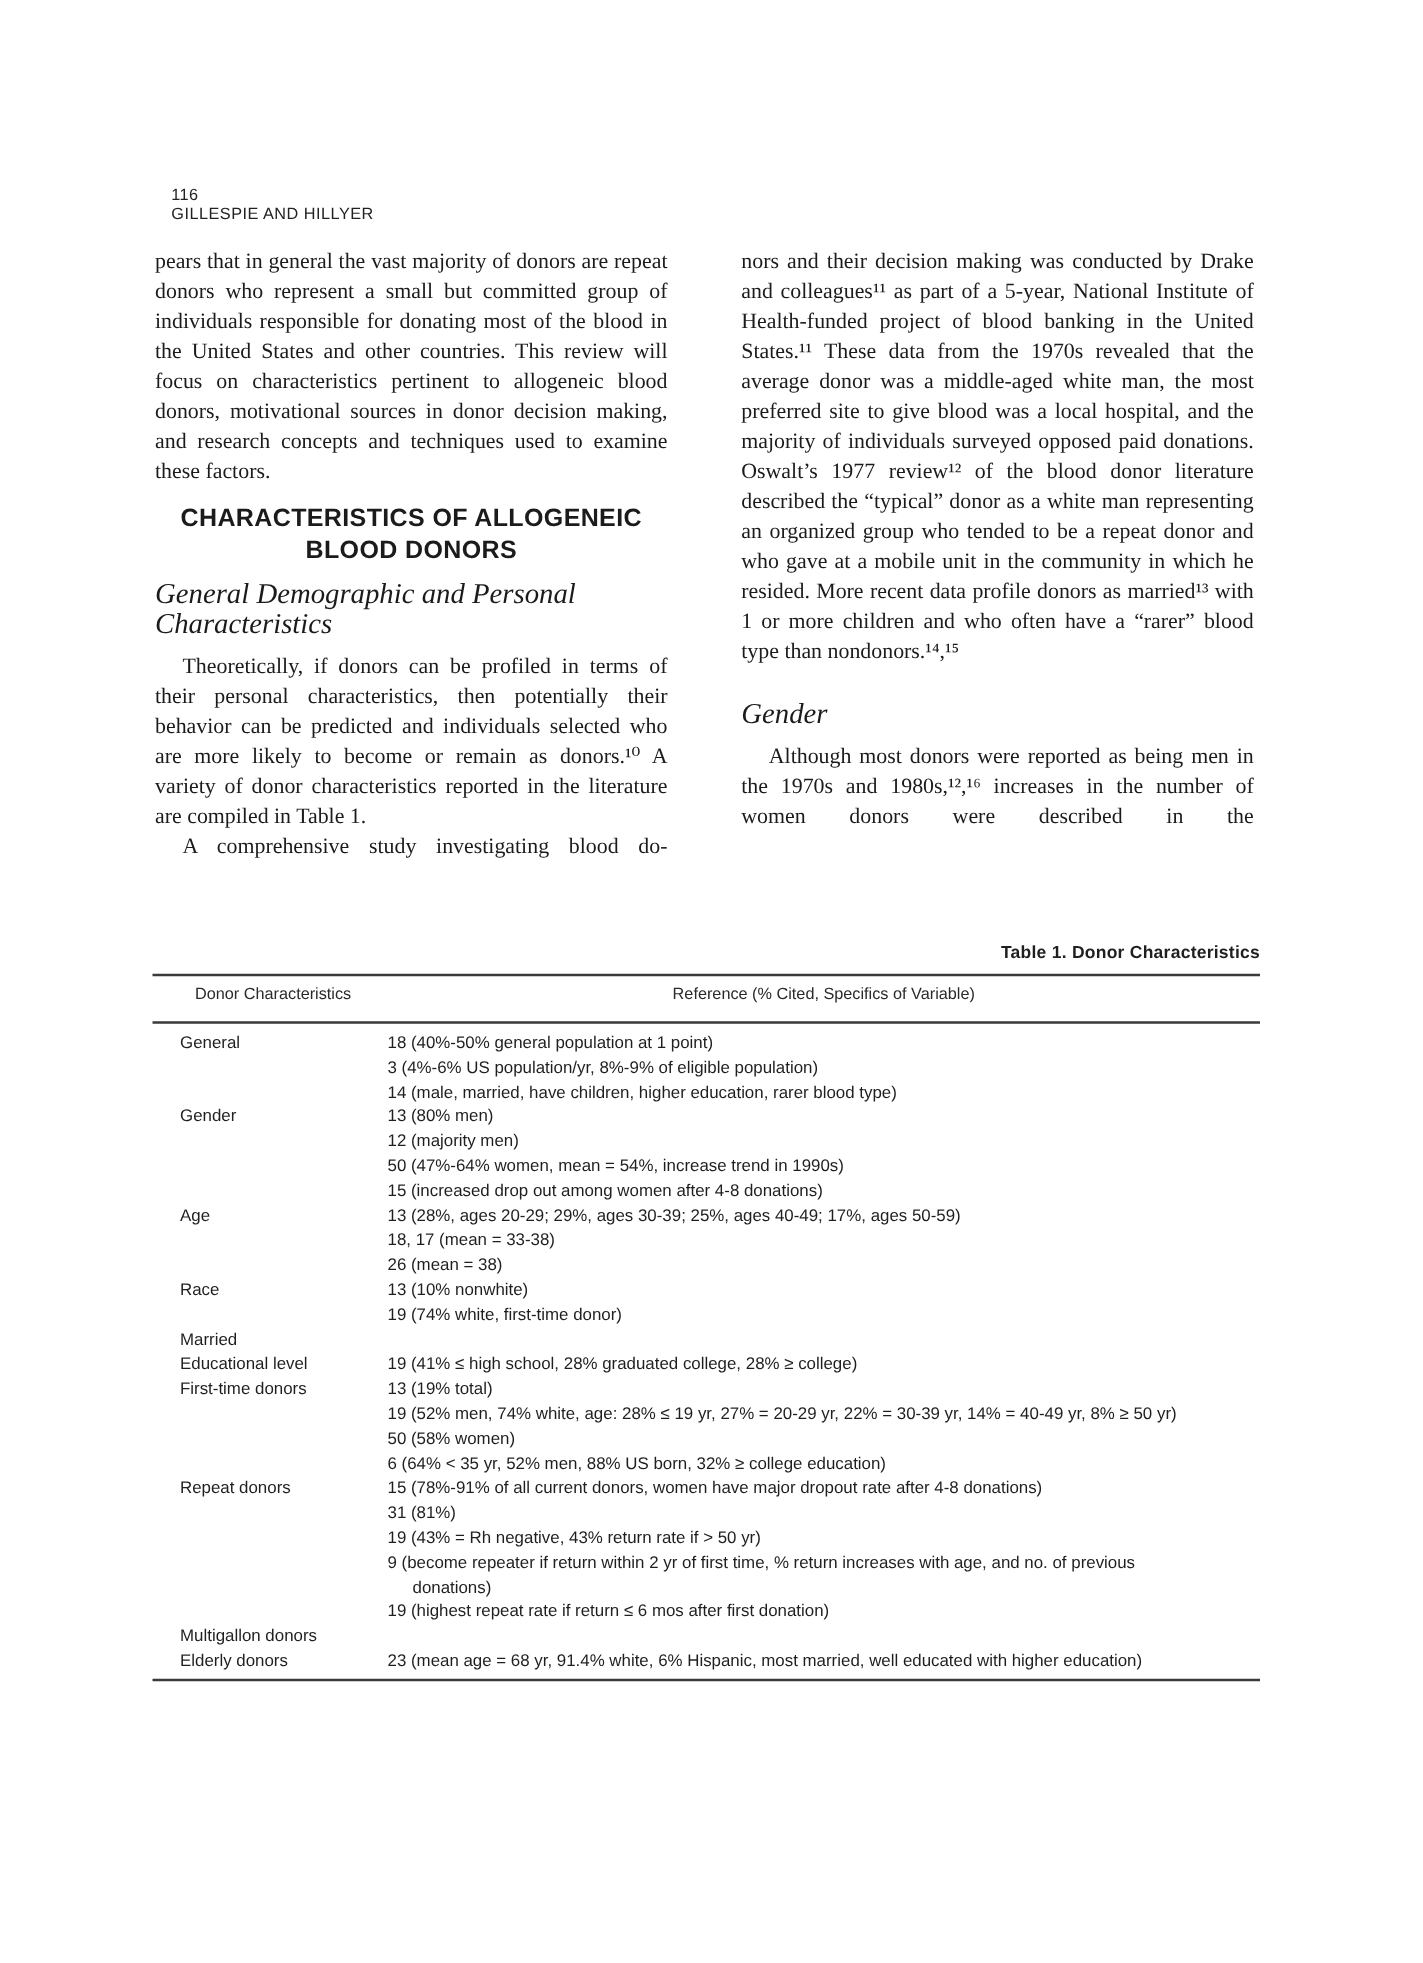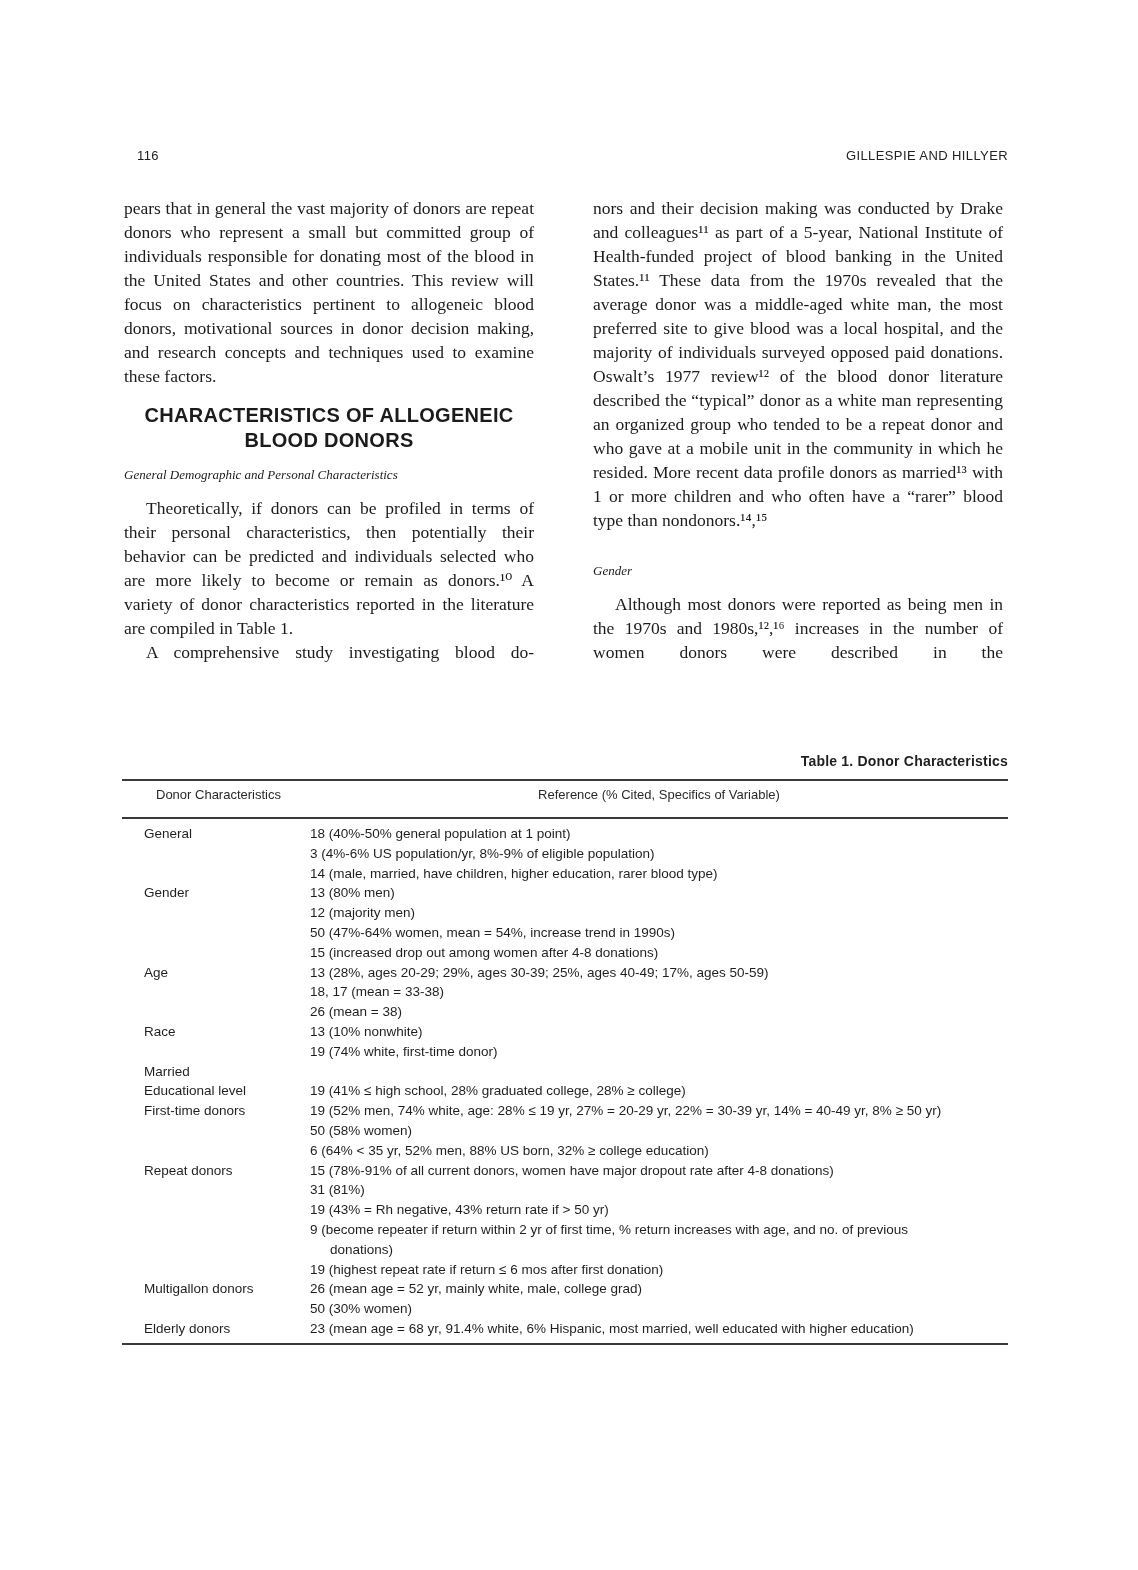--- a/index.html
+++ b/index.html
@@ -8,42 +8,42 @@
     background: #ffffff;
     color: #1b1b1b;
     font-family: "Liberation Serif", "DejaVu Serif", serif;
     position: relative;
     overflow: hidden;
   }
   .running-head {
     position: absolute; top: 148px; left: 137px; width: 871px;
     display: flex; justify-content: space-between; align-items: baseline;
     font-family: "Liberation Sans", "DejaVu Sans", sans-serif;
-    font-size: 13px; letter-spacing: 0.4px; color: #222;
+    font-size: 13px; letter-spacing: 0.4px; color: #222; flex-direction: column;
   }
   .col {
     position: absolute; top: 196px; width: 410px;
     font-size: 17.5px; line-height: 24px;
     text-align: justify;
   }
   .col-left { left: 124px; }
   .col-right { left: 593px; }
   .col p { margin: 0; }
   .indent { text-indent: 22px; }
   .mt9 { margin-top: 9px !important; }
   .fill-last { text-align-last: justify; }
   .section-heading {
     font-family: "Liberation Sans", "DejaVu Sans", sans-serif;
     font-weight: bold; font-size: 20px; line-height: 25px;
     letter-spacing: 0.3px; text-align: center; text-align-last: center;
     margin: 15px 0 0 0;
   }
   .sub-heading {
     font-style: italic; font-weight: normal;
-    font-size: 13px; line-height: 24px;
+    font-size: 23px; line-height: 24px;
     text-align: left; text-align-last: left;
     margin: 10px 0 0 0;
   }
   .gender-heading { margin-top: 27px; }
   
   .table-wrap {
     position: absolute; left: 122px; top: 753px; width: 886px;
     font-family: "Liberation Sans", "DejaVu Sans", sans-serif;
     font-size: 13.5px; color: #1f1f1f;
   }
@@ -132,41 +132,38 @@
       </div>
       <div class="t-row">
         <div class="t-cat-cell">Educational level</div>
         <div class="t-refs">
           <div class="t-ref-line">19 (41% ≤ high school, 28% graduated college, 28% ≥ college)</div>
         </div>
       </div>
       <div class="t-row">
         <div class="t-cat-cell">First-time donors</div>
         <div class="t-refs">
+          <div class="t-ref-line">13 (19% total)</div>
           <div class="t-ref-line">19 (52% men, 74% white, age: 28% ≤ 19 yr, 27% = 20-29 yr, 22% = 30-39 yr, 14% = 40-49 yr, 8% ≥ 50 yr)</div>
           <div class="t-ref-line">50 (58% women)</div>
           <div class="t-ref-line">6 (64% &lt; 35 yr, 52% men, 88% US born, 32% ≥ college education)</div>
         </div>
       </div>
       <div class="t-row">
         <div class="t-cat-cell">Repeat donors</div>
         <div class="t-refs">
           <div class="t-ref-line">15 (78%-91% of all current donors, women have major dropout rate after 4-8 donations)</div>
           <div class="t-ref-line">31 (81%)</div>
           <div class="t-ref-line">19 (43% = Rh negative, 43% return rate if &gt; 50 yr)</div>
           <div class="t-ref-line">9 (become repeater if return within 2 yr of first time, % return increases with age, and no. of previous donations)</div>
           <div class="t-ref-line">19 (highest repeat rate if return ≤ 6 mos after first donation)</div>
         </div>
       </div>
       <div class="t-row">
         <div class="t-cat-cell">Multigallon donors</div>
-        <div class="t-refs">
-          <div class="t-ref-line">26 (mean age = 52 yr, mainly white, male, college grad)</div>
-          <div class="t-ref-line">50 (30% women)</div>
-        </div>
       </div>
       <div class="t-row">
         <div class="t-cat-cell">Elderly donors</div>
         <div class="t-refs">
           <div class="t-ref-line">23 (mean age = 68 yr, 91.4% white, 6% Hispanic, most married, well educated with higher education)</div>
         </div>
       </div>
     </div>
   <div class="t-rule"></div>
 </div>

